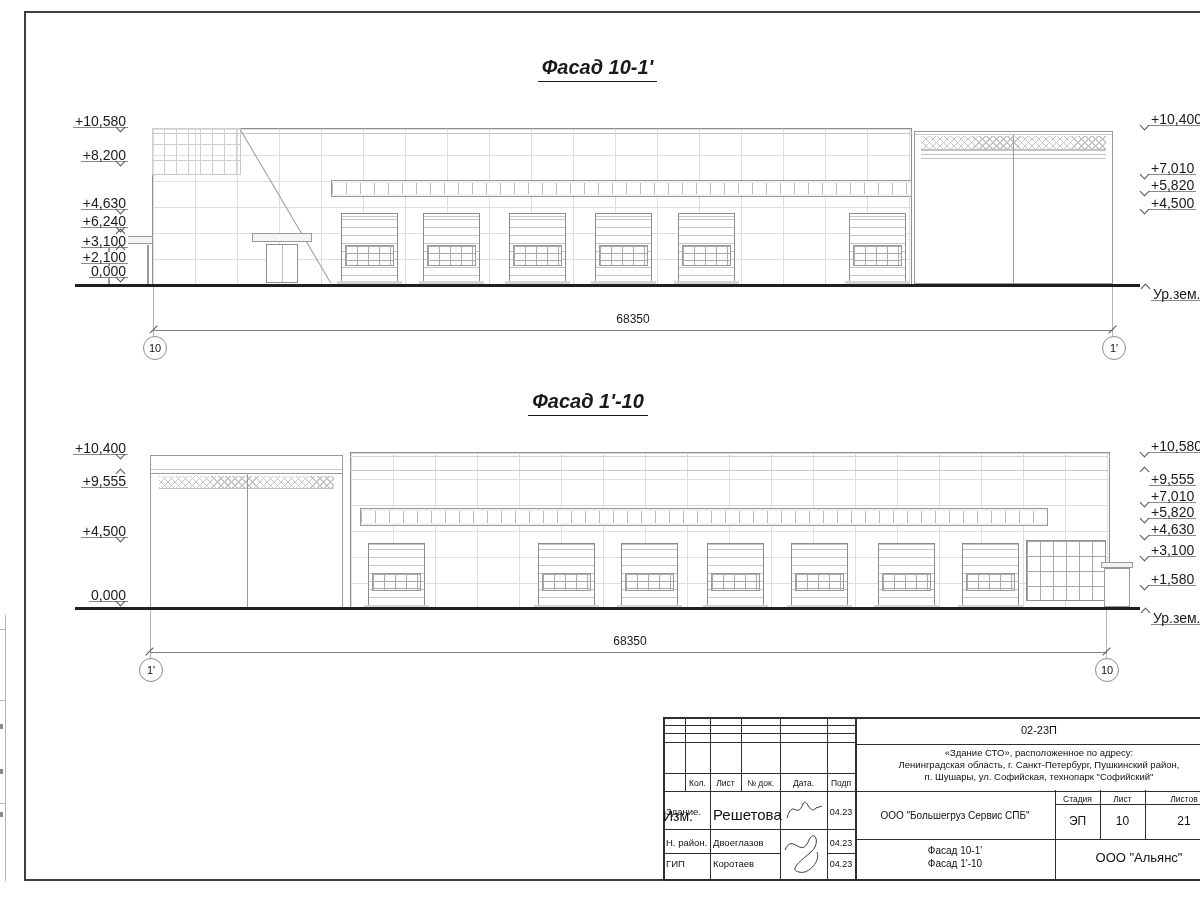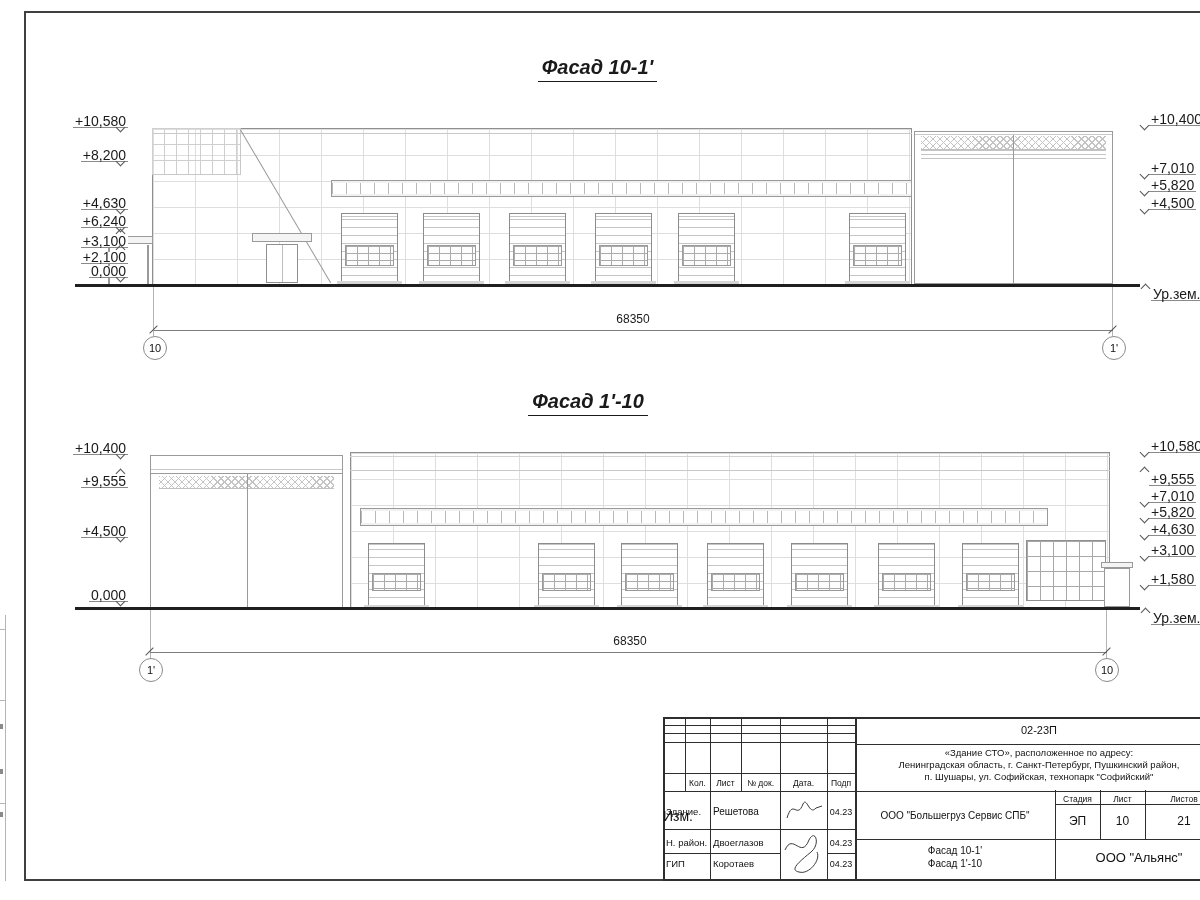--- a/index.html
+++ b/index.html
@@ -262,21 +262,21 @@
   <div class="tbh" style="left:1055px;top:804px;width:168px"></div>
 
   <div class="tbt c" style="left:663px;top:808px;width:22px;font-size:14px">Изм.</div>
   <div class="tbt c" style="left:685px;top:778px;width:25px;font-size:8.5px">Кол.</div>
   <div class="tbt c" style="left:710px;top:778px;width:31px;font-size:8.5px">Лист</div>
   <div class="tbt c" style="left:741px;top:778px;width:39px;font-size:8.5px">№ док.</div>
   <div class="tbt c" style="left:780px;top:778px;width:47px;font-size:8.5px">Дата.</div>
   <div class="tbt c" style="left:827px;top:778px;width:28px;font-size:8.5px">Подп</div>
 
   <div class="tbt" style="left:666px;top:806px;font-size:9.5px">Здание.</div>
-  <div class="tbt" style="left:713px;top:806px;font-size:10px">Решетова</div>
+  <div class="tbt" style="left:713px;top:806px;font-size:15px">Решетова</div>
   <div class="tbt c" style="left:827px;top:807px;width:28px;font-size:9px">04.23</div>
   <div class="tbt" style="left:666px;top:837px;font-size:9.5px">Н. район.</div>
   <div class="tbt" style="left:713px;top:837px;font-size:9.5px">Двоеглазов</div>
   <div class="tbt c" style="left:827px;top:838px;width:28px;font-size:9px">04.23</div>
   <div class="tbt" style="left:666px;top:858px;font-size:9.5px">ГИП</div>
   <div class="tbt" style="left:713px;top:858px;font-size:9.5px">Коротаев</div>
   <div class="tbt c" style="left:827px;top:859px;width:28px;font-size:9px">04.23</div>
 
   <svg class="sig" style="position:absolute;left:783px;top:794px" width="42" height="32" viewBox="0 0 42 32">
     <path d="M4 24 C 10 4, 14 26, 20 10 C 24 2, 26 22, 33 14 L 39 12"></path>

